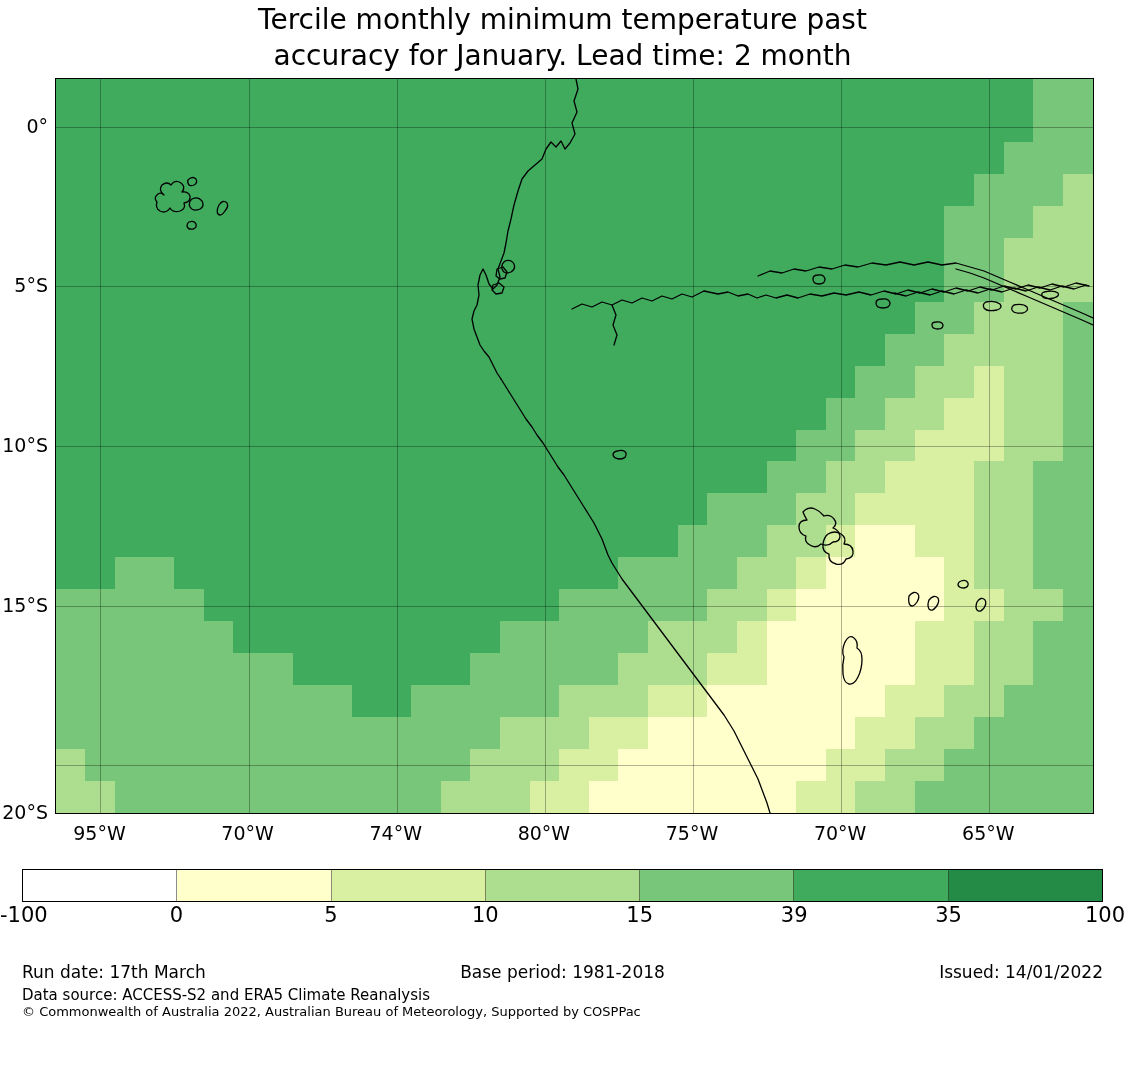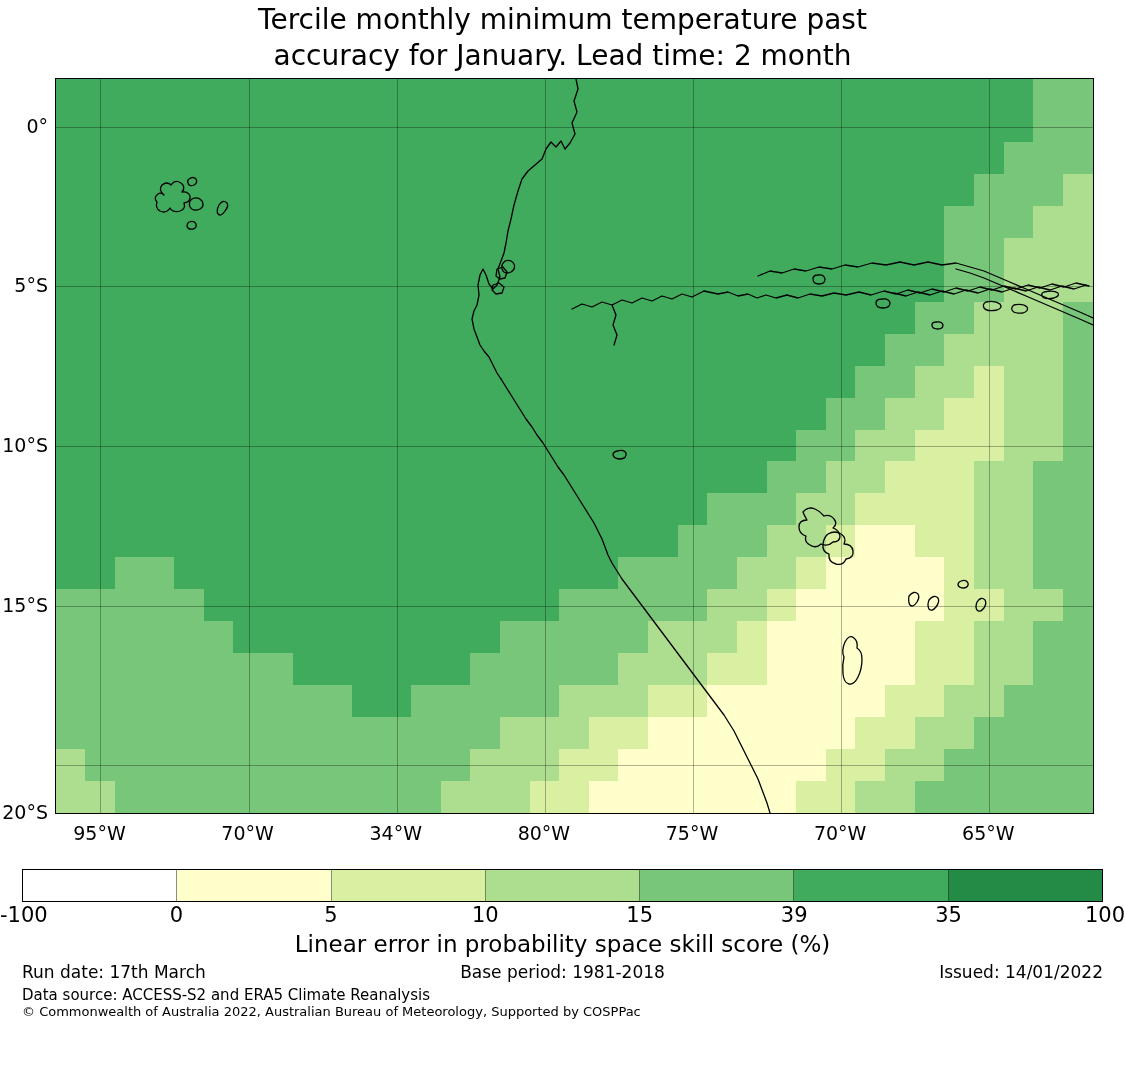--- a/index.html
+++ b/index.html
@@ -985,21 +985,21 @@
       <div class="ylab" style="top: 114.87px;">0°</div>
       <div class="ylab" style="top: 274.435px;">5°S</div>
       <div class="ylab" style="top: 434px;">10°S</div>
       <div class="ylab" style="top: 593.565px;">15°S</div>
       <div class="ylab" style="top: 753.13px; margin-top: 48px;">20°S</div>
     </div>
 
   <div id="xlabels">
       <div class="xlab" style="left: 99.4429px;">95°W</div>
       <div class="xlab" style="left: 247.586px;">70°W</div>
-      <div class="xlab" style="left: 395.729px;">34°W</div>
+      <div class="xlab" style="left: 395.729px;">74°W</div>
       <div class="xlab" style="left: 543.871px;">80°W</div>
       <div class="xlab" style="left: 692.014px;">75°W</div>
       <div class="xlab" style="left: 840.157px;">70°W</div>
       <div class="xlab" style="left: 988.3px;">65°W</div>
     </div>
 
   <div class="cbar" id="cbar">
       <div class="seg" style="background: rgb(255, 255, 255); flex: 1 1 0px;"></div>
       <div class="seg" style="background: rgb(255, 255, 204); flex: 1 1 0px;"></div>
       <div class="seg" style="background: rgb(217, 240, 163); flex: 1 1 0px;"></div>
@@ -1011,21 +1011,20 @@
   <div id="cbticks">
       <div class="cbtick first" style="left: 0px;">-100</div>
       <div class="cbtick" style="left: 176.429px;">0</div>
       <div class="cbtick" style="left: 330.857px;">5</div>
       <div class="cbtick" style="left: 485.286px;">10</div>
       <div class="cbtick" style="left: 639.714px;">15</div>
       <div class="cbtick" style="left: 794.143px;">39</div>
       <div class="cbtick" style="left: 948.571px;">35</div>
       <div class="cbtick last" style="left: 1125px;">100</div>
     </div>
-  <div class="cblabel">Linear error in probability space skill score (%)</div>
 
   <div class="f-row1 f-run">Run date: 17th March</div>
   <div class="f-row1 f-base">Base period: 1981-2018</div>
   <div class="f-row1 f-issued">Issued: 14/01/2022</div>
   <div class="f-src">Data source: ACCESS-S2 and ERA5 Climate Reanalysis</div>
   <div class="f-copy">© Commonwealth of Australia 2022, Australian Bureau of Meteorology, Supported by COSPPac</div>
 
 </div>
 
 </body></html>

